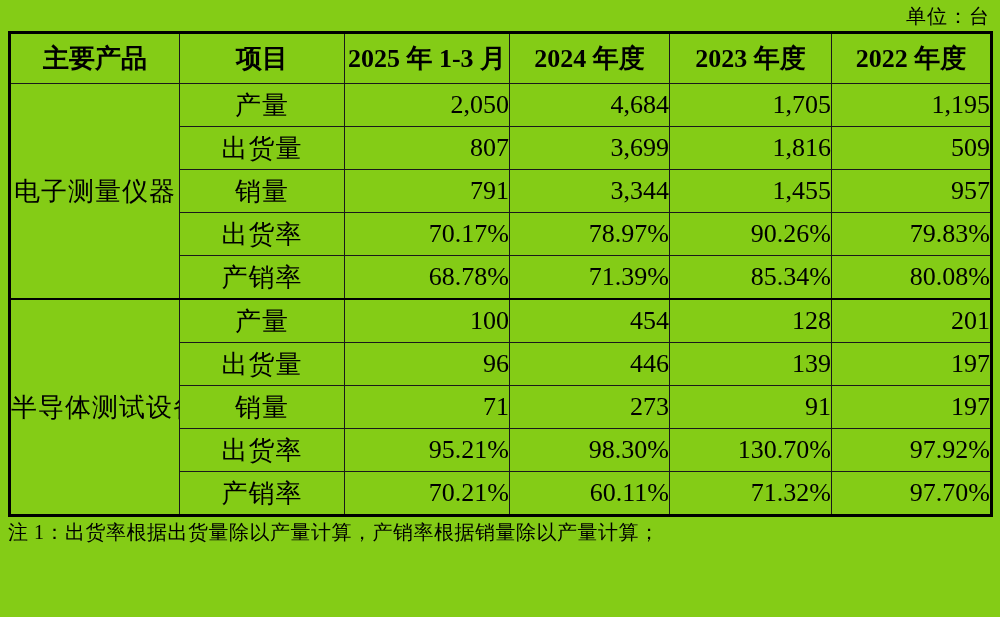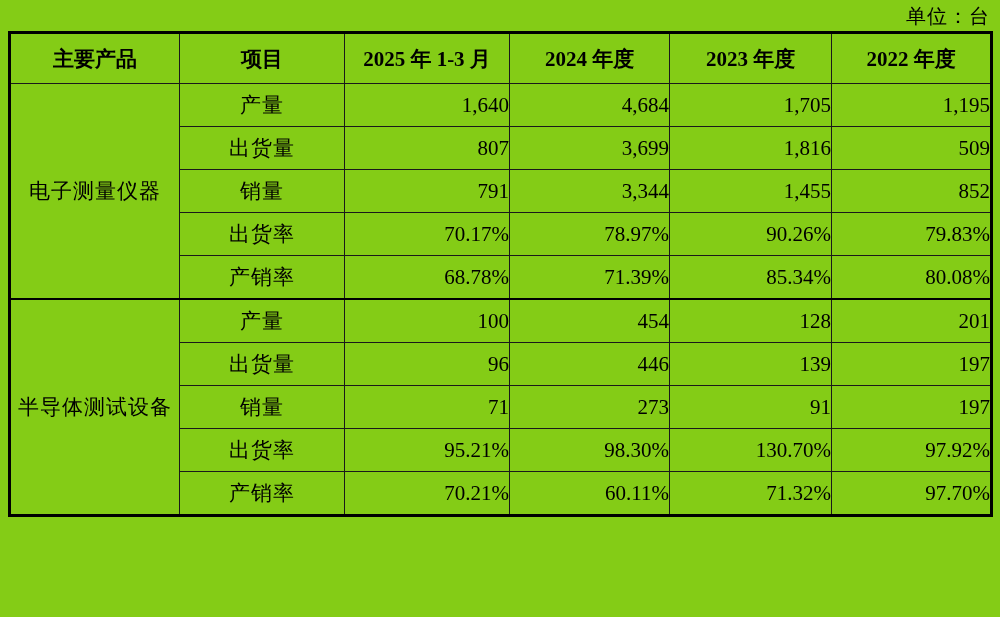--- a/index.html
+++ b/index.html
@@ -28,21 +28,21 @@
     position: absolute;
     left: 8px;
     top: 31px;
     width: 982px;
     border-collapse: collapse;
     table-layout: fixed;
     border: 3px solid #000000;
   }
   table.data-table td, table.data-table th {
     border: 1px solid #1a1a1a;
-    font-size: 21px;
+    font-size: 26px;
     padding: 0;
     overflow: hidden;
     white-space: nowrap;
   }
   table.data-table th {
     height: 49px;
     font-weight: bold;
     text-align: center;
     vertical-align: middle;
   }
@@ -100,38 +100,38 @@
         <th>项目</th>
         <th>2025 年 1-3 月</th>
         <th>2024 年度</th>
         <th>2023 年度</th>
         <th>2022 年度</th>
       </tr>
 
       <tr>
         <td class="product-cell" rowspan="5">电子测量仪器</td>
         <td class="item-cell">产量</td>
-        <td class="value-cell">1,640</td>
+        <td class="value-cell">2,050</td>
         <td class="value-cell">4,684</td>
         <td class="value-cell">1,705</td>
         <td class="value-cell">1,195</td>
       </tr>
       <tr>
         <td class="item-cell">出货量</td>
         <td class="value-cell">807</td>
         <td class="value-cell">3,699</td>
         <td class="value-cell">1,816</td>
         <td class="value-cell">509</td>
       </tr>
       <tr>
         <td class="item-cell">销量</td>
         <td class="value-cell">791</td>
         <td class="value-cell">3,344</td>
         <td class="value-cell">1,455</td>
-        <td class="value-cell">852</td>
+        <td class="value-cell">957</td>
       </tr>
       <tr>
         <td class="item-cell">出货率</td>
         <td class="value-cell">70.17%</td>
         <td class="value-cell">78.97%</td>
         <td class="value-cell">90.26%</td>
         <td class="value-cell">79.83%</td>
       </tr>
       <tr>
         <td class="item-cell">产销率</td>
@@ -174,15 +174,16 @@
         <td class="item-cell">产销率</td>
         <td class="value-cell">70.21%</td>
         <td class="value-cell">60.11%</td>
         <td class="value-cell">71.32%</td>
         <td class="value-cell">97.70%</td>
       </tr>
     </tbody>
   </table>
 
   <div class="notes">
+    <div class="note-line">注 1：出货率根据出货量除以产量计算，产销率根据销量除以产量计算；</div>
   </div>
 
 </div>
 
 </body></html>

